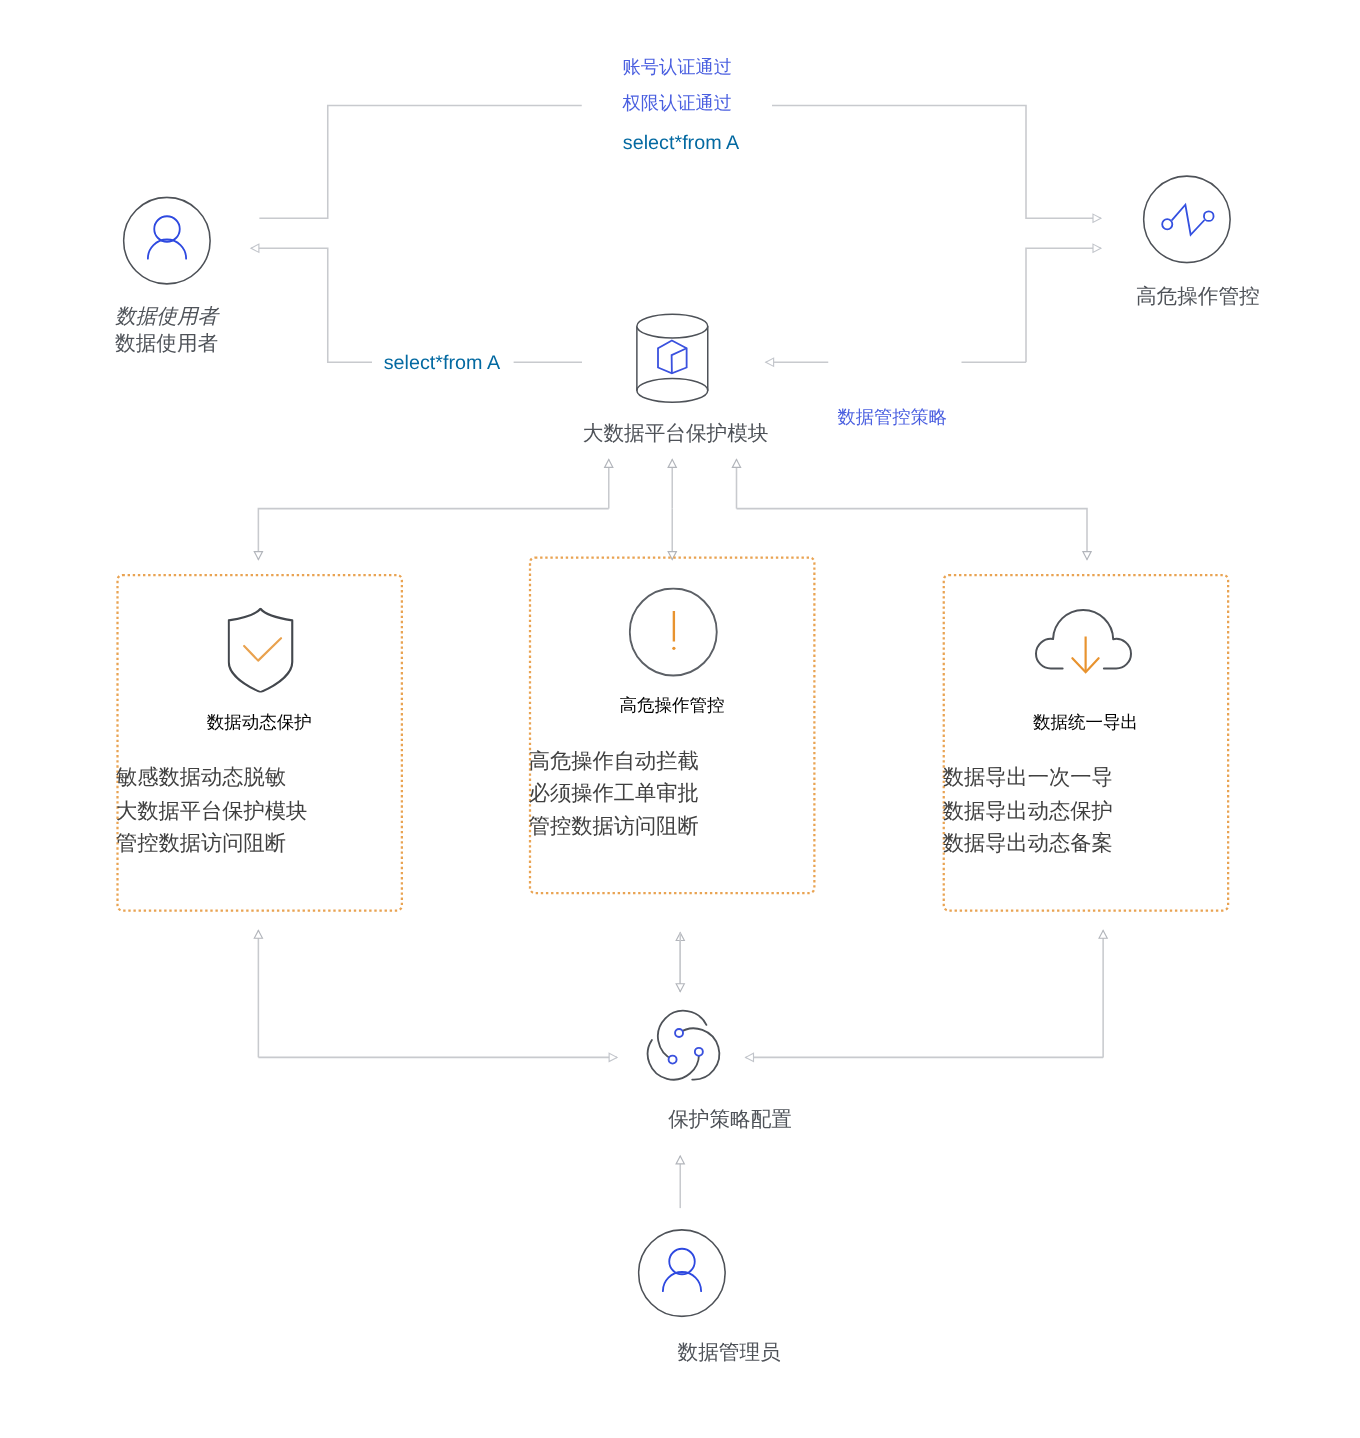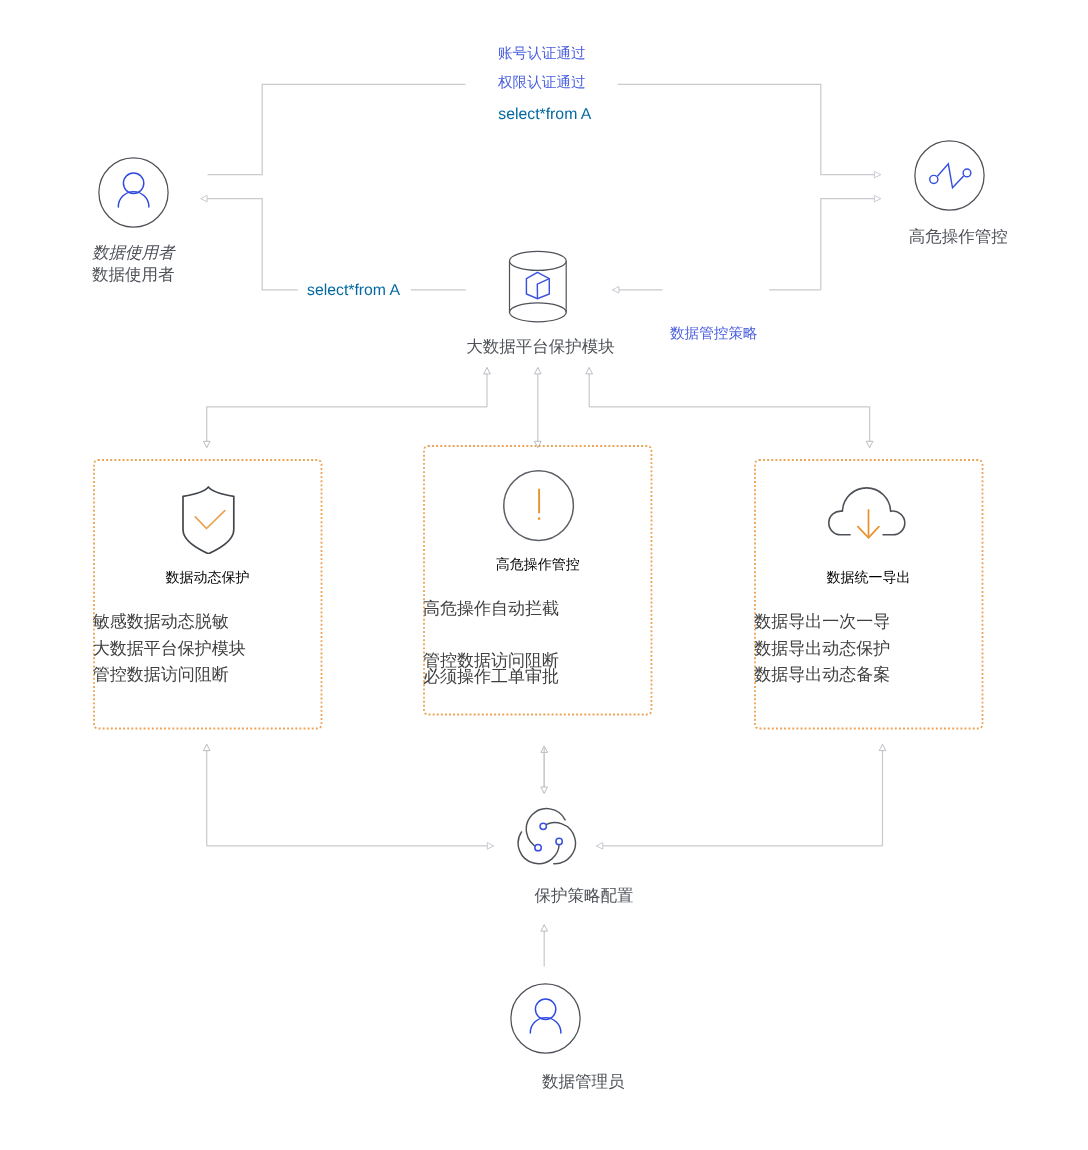--- a/index.html
+++ b/index.html
@@ -155,21 +155,21 @@
   </svg>
   <div class="icon-wrap" style="left:80.3px;top:25.0px;">
     <svg width="72" height="72" viewBox="0 0 72 72">
       <circle cx="35.6" cy="35.6" r="34.8" fill="none" stroke="#5c6066" stroke-width="1.5"></circle>
       <path d="M36.1 18.7 L36.1 43.2" fill="none" stroke="#e8932f" stroke-width="1.9" stroke-linecap="butt"></path>
       <circle cx="36.1" cy="48.6" r="1.3" fill="#e8932f"></circle>
     </svg>
   </div>
   <div class="card-title" style="top:111.5px;">高危操作管控</div>
   <div class="card-item" style="top:154.8px;">高危操作自动拦截</div>
-  <div class="card-item" style="top:181.1px;margin-top:42px;">必须操作工单审批</div>
+  <div class="card-item" style="top:181.1px;">必须操作工单审批</div>
   <div class="card-item" style="top:207.3px;">管控数据访问阻断</div>
 </div>
 
 <div class="card" style="left:754.2px;top:458.5px;width:228.6px;height:270.3px;">
   <svg class="card-border" width="229.5" height="270.5" viewBox="0 0 229.5 270.5">
     <rect x="1" y="1" width="227.5" height="268.5" rx="4" ry="4" fill="none" stroke="#e9a352" stroke-width="1.8" stroke-dasharray="1.9 2.2" stroke-linecap="butt"></rect>
   </svg>
   <div class="icon-wrap" style="left:71.3px;top:24.2px;">
     <svg width="84" height="58" viewBox="0 0 84 58">
       <path d="M25.10 51.80 L15.65 51.80 A11.85 11.85 0 0 1 3.80 39.95

